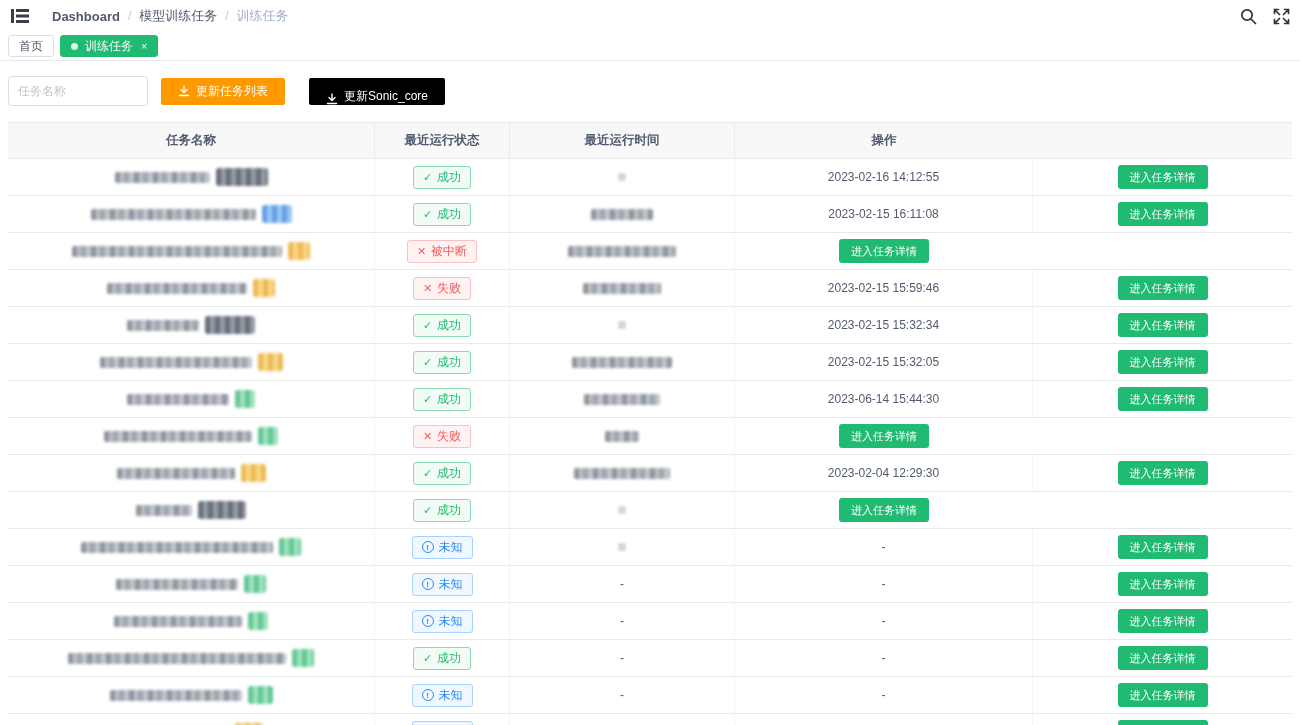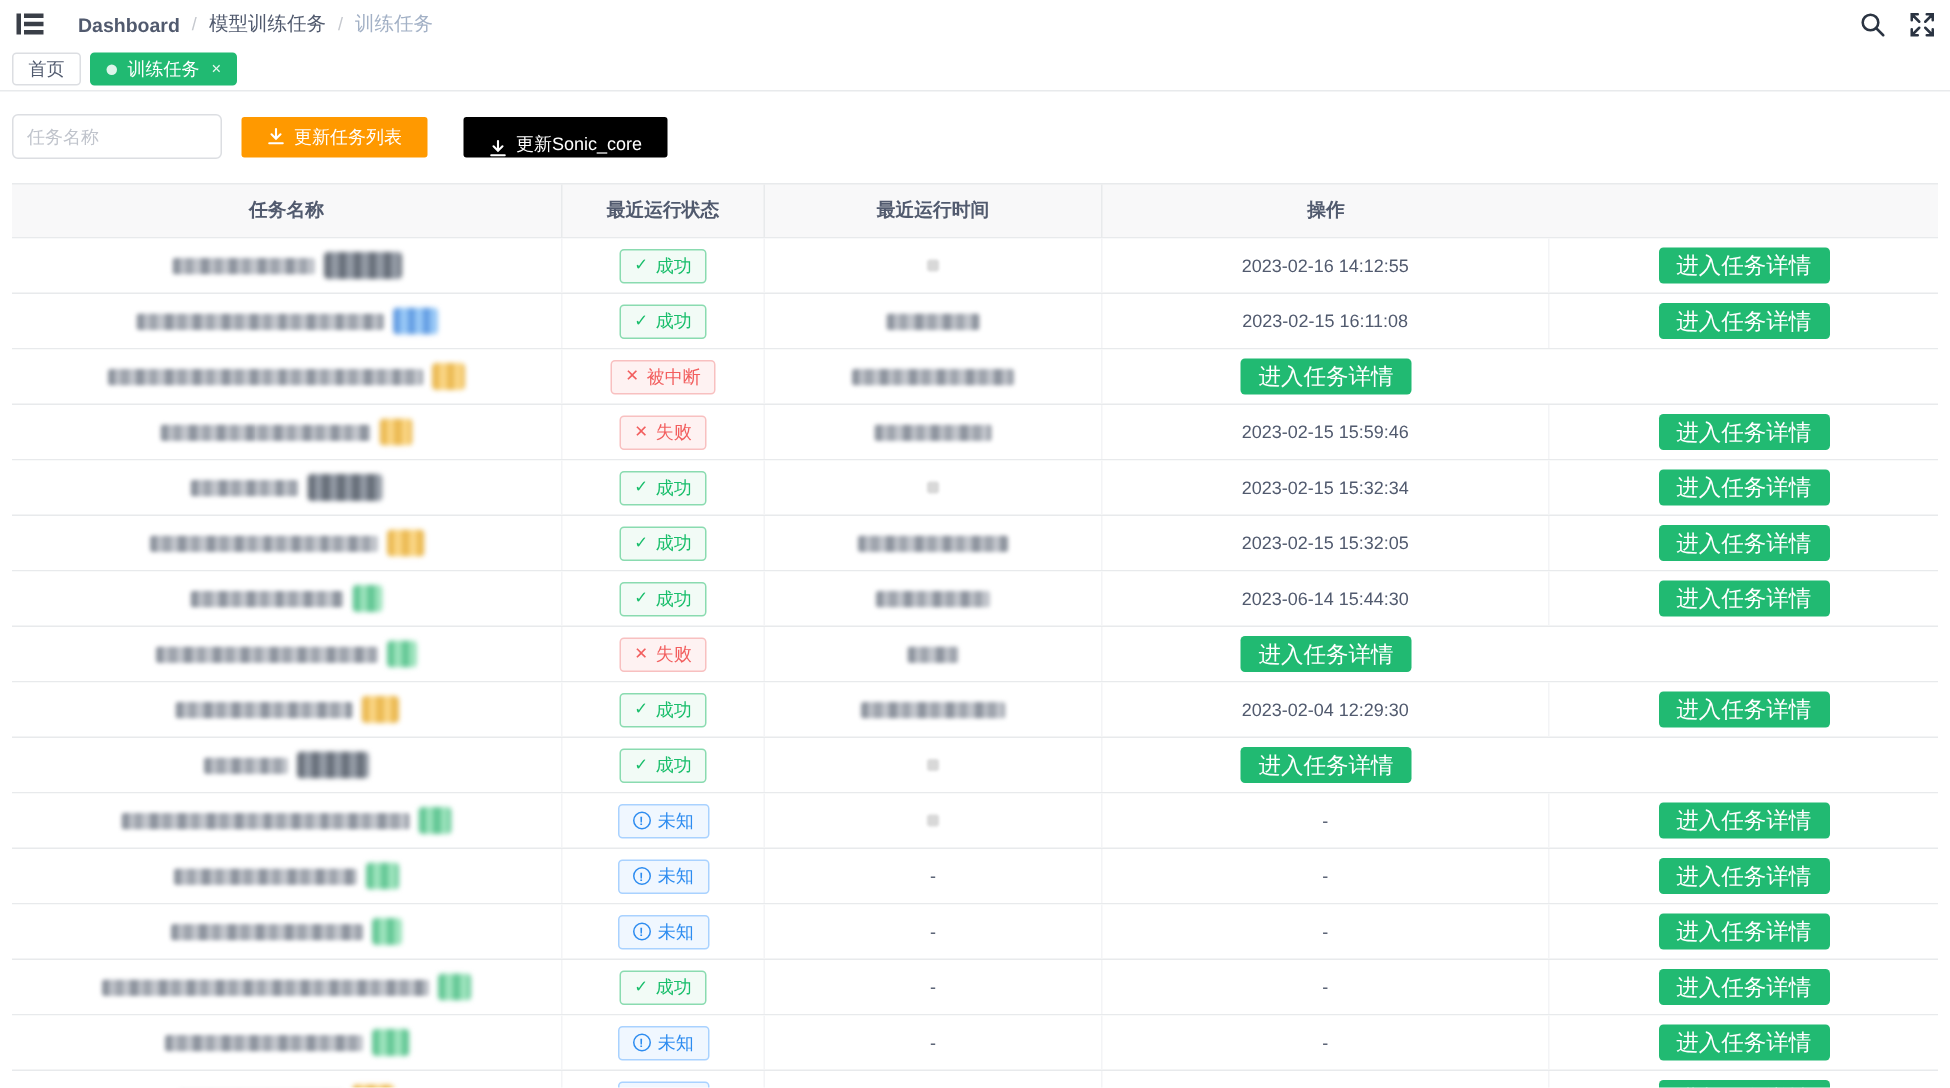--- a/index.html
+++ b/index.html
@@ -72,21 +72,21 @@
   .badge { display:inline-flex; align-items:center; gap:5px; height:23px; padding:0 9px;
     border-radius:3px; border:1px solid; font-size:12px; }
   .badge-success { color:#19be6b; background:#f2fbf6; border-color:#8adbb0; }
   .badge-danger  { color:#f25e5e; background:#fef2f2; border-color:#f8c0c0; }
   .badge-info    { color:#2d8cf0; background:#f0f7ff; border-color:#a9d2ff; }
   .badge .glyph { font-size:11px; line-height:1; }
   .info-circle { width:12px; height:12px; border:1px solid #2d8cf0; border-radius:50%;
     display:inline-flex; align-items:center; justify-content:center; font-size:8px; font-weight:700; }
 
   .action-btn { height:24px; padding:0 12px; background:#21ba72; color:#fff; border:none;
-    border-radius:3px; font-size:15px; cursor:pointer; }
+    border-radius:3px; font-size:11px; cursor:pointer; }
   .dash { color:#515a6e; }
 </style>
 </head>
 <body>
 
 <div class="navbar">
   <span class="nav-toggle">
     <svg viewBox="0 0 20 18" width="20" height="18">
       <rect x="1" y="2" width="3" height="14" fill="#3a3f48"></rect>
       <rect x="6" y="2" width="13" height="3" fill="#3a3f48"></rect>

